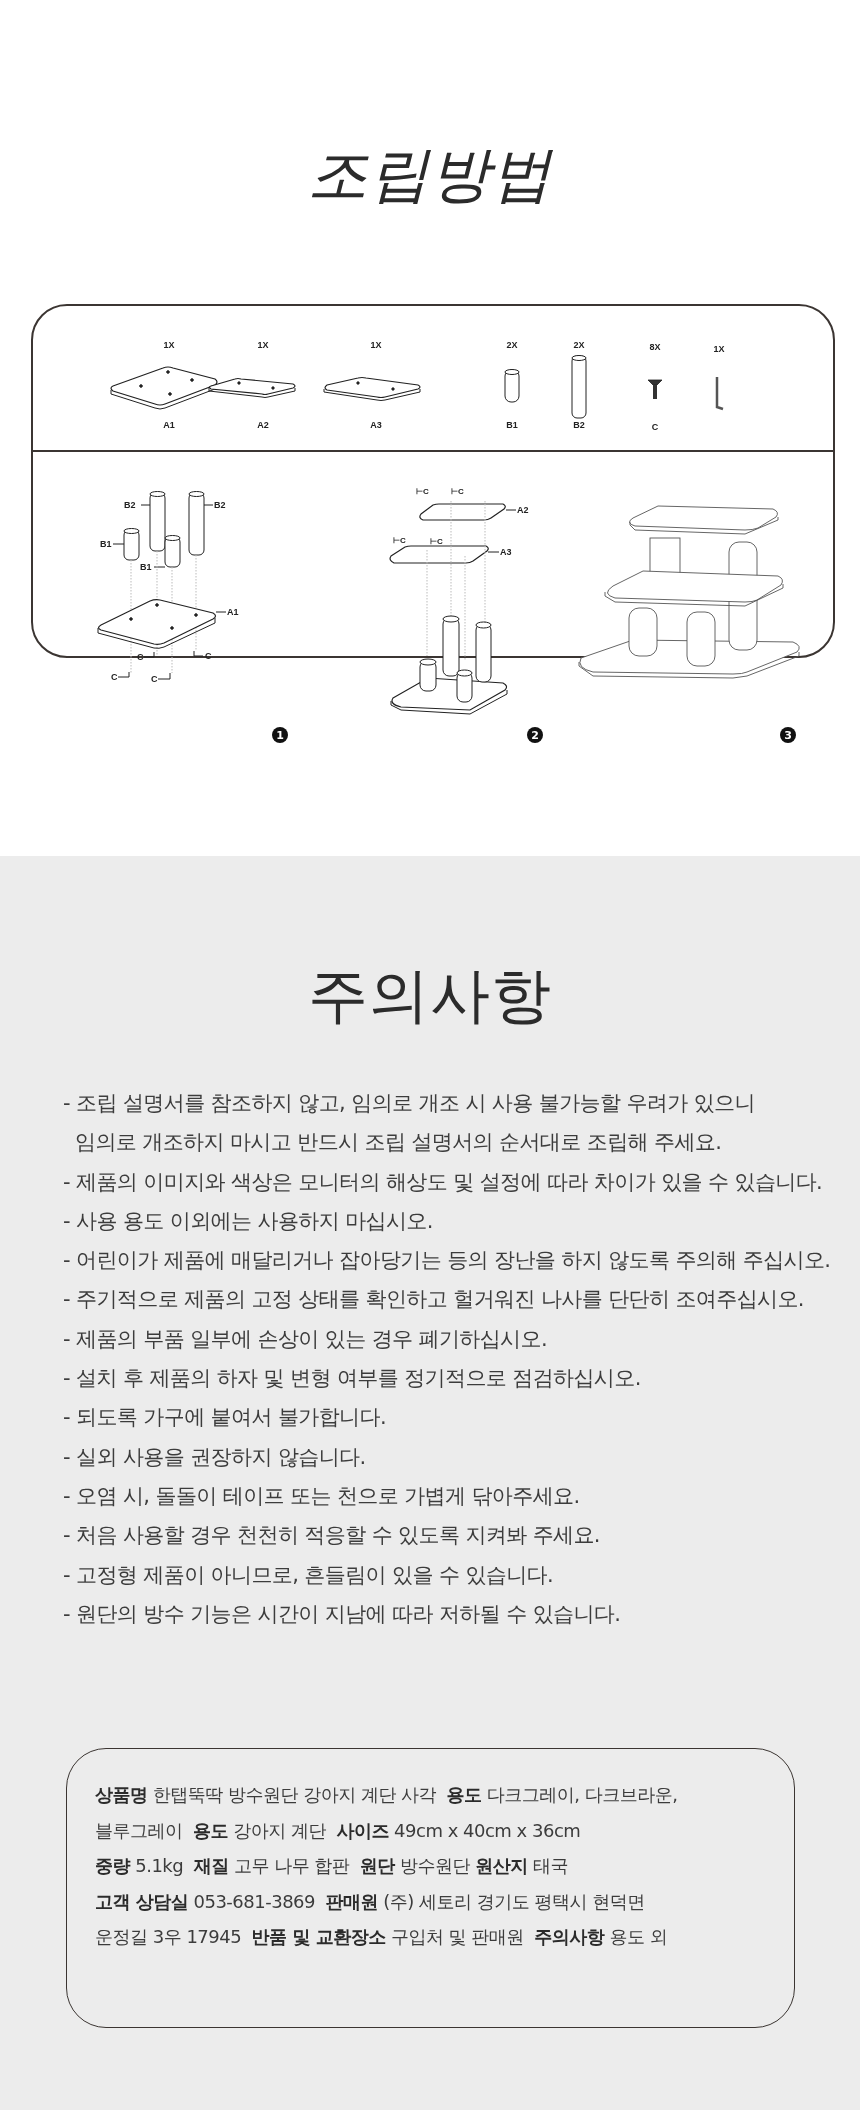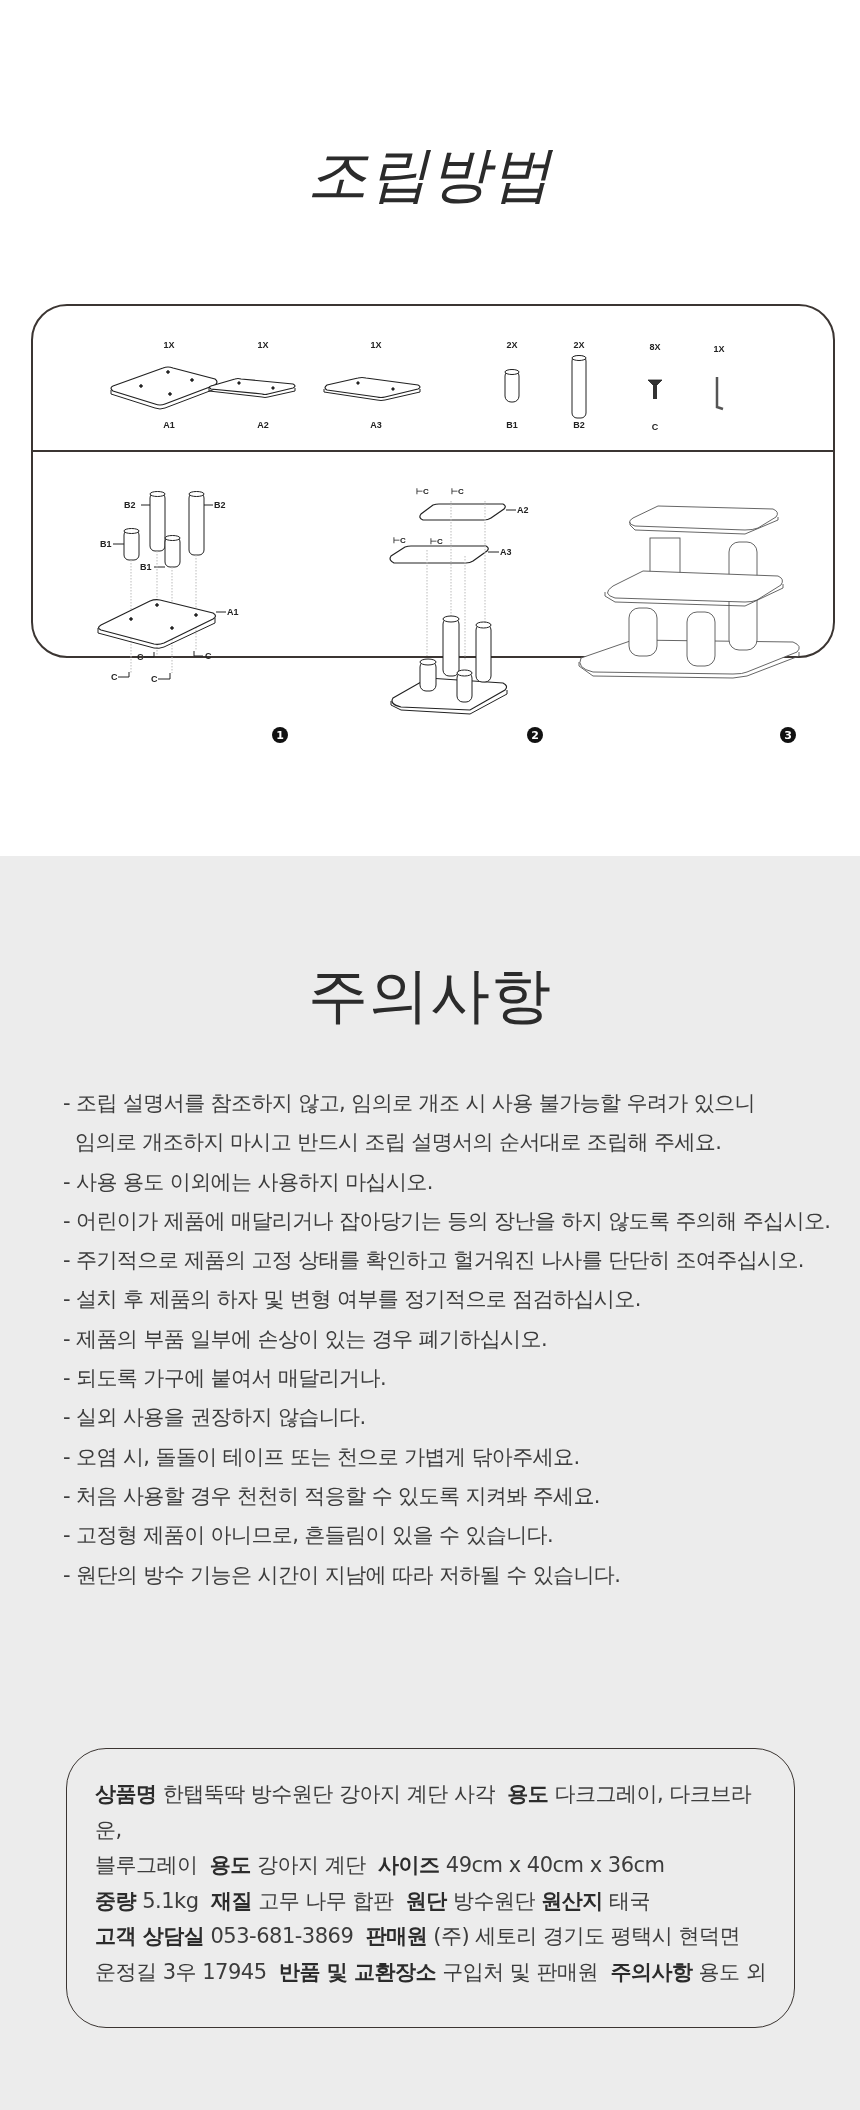--- a/index.html
+++ b/index.html
@@ -8,21 +8,21 @@
   .sec-gray { position:absolute; left:0; top:856px; width:860px; height:1254px; background:#ececec; }
   .title { position:absolute; left:0; width:860px; text-align:center; font-size:60px; color:#2b2b2b; font-weight:normal; letter-spacing:1px; }
   .t1 { top:135px; }
   .t2 { top:100px; }
   .diagram-box { position:absolute; left:31px; top:304px; width:804px; height:354px; border:2.5px solid #3b3532; border-radius:36px; box-sizing:border-box; background:#fff; }
   .divider { position:absolute; left:0; top:144px; width:100%; height:0; border-top:2px solid #3b3532; }
   .diag-svg { position:absolute; left:0; top:0; }
   .list { position:absolute; left:54px; top:1084px; width:780px; font-size:21px; line-height:39.3px; color:#3c3c3c; letter-spacing:-0.6px;margin-left:9px; }
   .list div { white-space:nowrap; }
   .info-box { position:absolute; left:66px; top:1748px; width:729px; height:280px; border:1.5px solid #3b3532; border-radius:40px; box-sizing:border-box; }
-  .info-text { position:absolute; left:28px; top:28px; width:680px; font-size:21px; line-height:35.5px; color:#3c3c3c; letter-spacing:-0.5px; }
+  .info-text { position:absolute; left:28px; top:28px; width:680px; font-size:18px; line-height:35.5px; color:#3c3c3c; letter-spacing:-0.5px; }
   .info-text b { color:#2b2b2b; font-weight:bold; }
   .step-num { font-family:"DejaVu Sans", sans-serif; font-weight:bold; }
 </style>
 </head>
 <body>
 
 <div class="sec-white">
   <h1 class="title t1" style="margin:0;font-style:italic;">조립방법</h1>
 
   <div class="diagram-box">
@@ -176,26 +176,27 @@
   </div>
 </div>
 
 <div class="sec-gray">
   <h2 class="title t2" style="margin:0;">주의사항</h2>
 </div>
 
 <div class="list">
   <div>- 조립 설명서를 참조하지 않고, 임의로 개조 시 사용 불가능할 우려가 있으니</div>
   <div style="padding-left:12px;">  임의로 개조하지 마시고 반드시 조립 설명서의 순서대로 조립해 주세요.</div>
+  <div>- 제품의 이미지와 색상은 모니터의 해상도 및 설정에 따라 차이가 있을 수 있습니다.</div>
   <div>- 사용 용도 이외에는 사용하지 마십시오.</div>
   <div>- 어린이가 제품에 매달리거나 잡아당기는 등의 장난을 하지 않도록 주의해 주십시오.</div>
   <div>- 주기적으로 제품의 고정 상태를 확인하고 헐거워진 나사를 단단히 조여주십시오.</div>
+  <div>- 제품의 부품 일부에 손상이 있는 경우 폐기하십시오.</div>
   <div>- 설치 후 제품의 하자 및 변형 여부를 정기적으로 점검하십시오.</div>
-  <div>- 제품의 부품 일부에 손상이 있는 경우 폐기하십시오.</div>
-  <div>- 되도록 가구에 붙여서 매달리거나.</div>
+  <div>- 되도록 가구에 붙여서 불가합니다.</div>
   <div>- 실외 사용을 권장하지 않습니다.</div>
   <div>- 오염 시, 돌돌이 테이프 또는 천으로 가볍게 닦아주세요.</div>
   <div>- 처음 사용할 경우 천천히 적응할 수 있도록 지켜봐 주세요.</div>
   <div>- 고정형 제품이 아니므로, 흔들림이 있을 수 있습니다.</div>
   <div>- 원단의 방수 기능은 시간이 지남에 따라 저하될 수 있습니다.</div>
 </div>
 
 <div class="info-box">
   <div class="info-text">
     <div>

